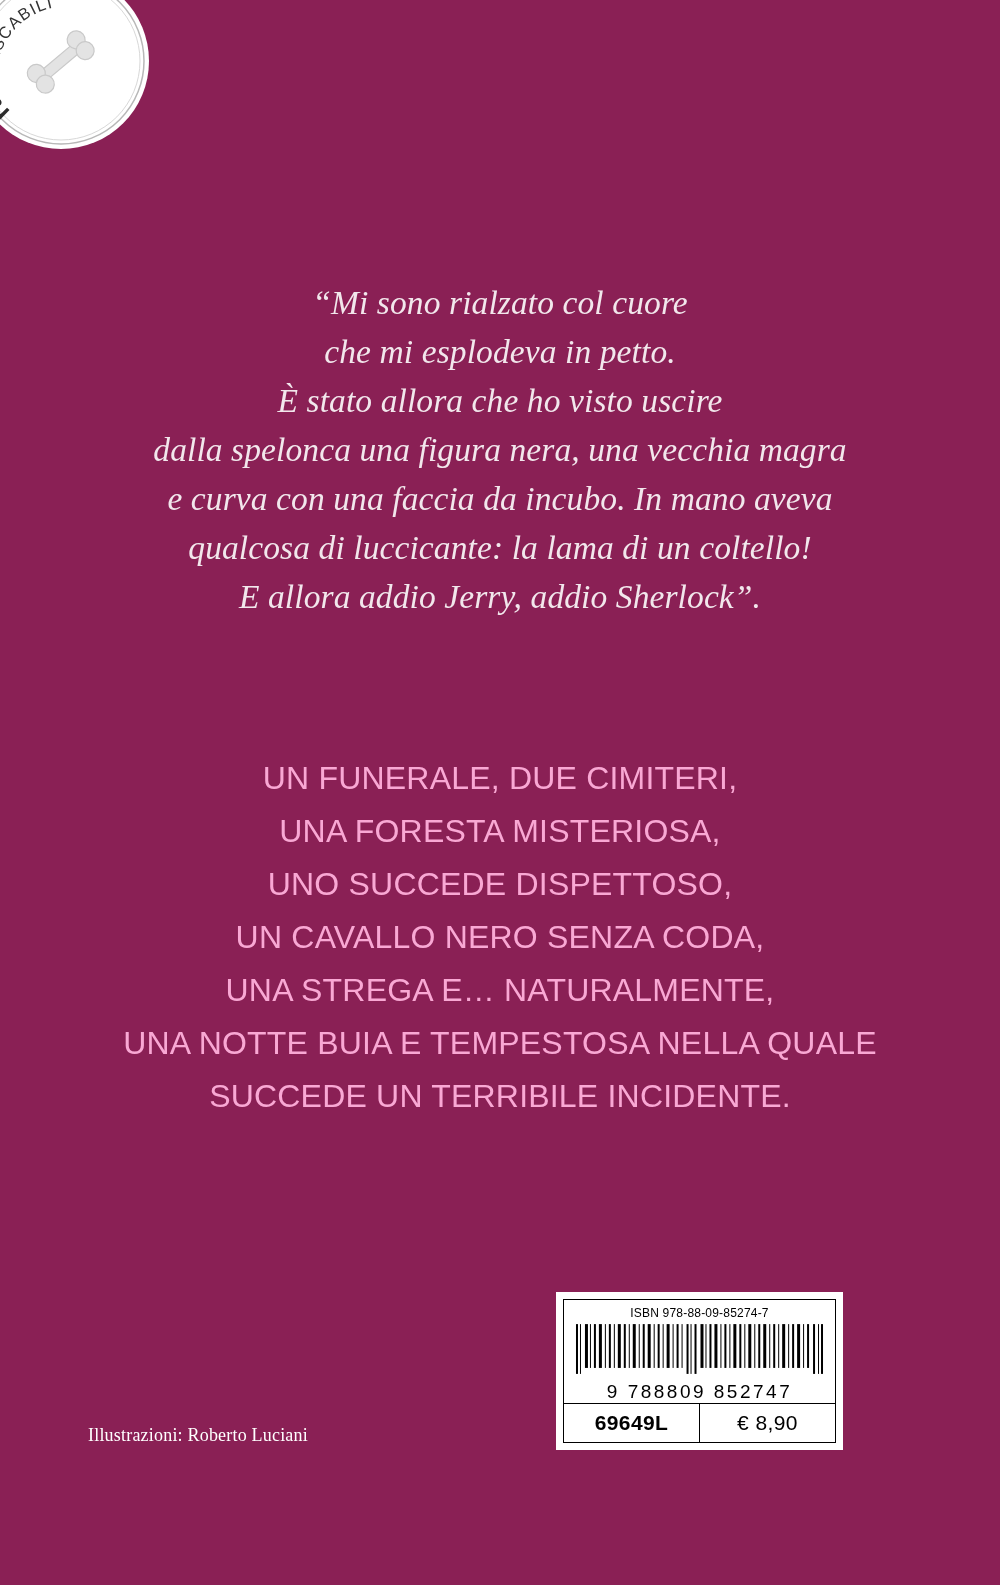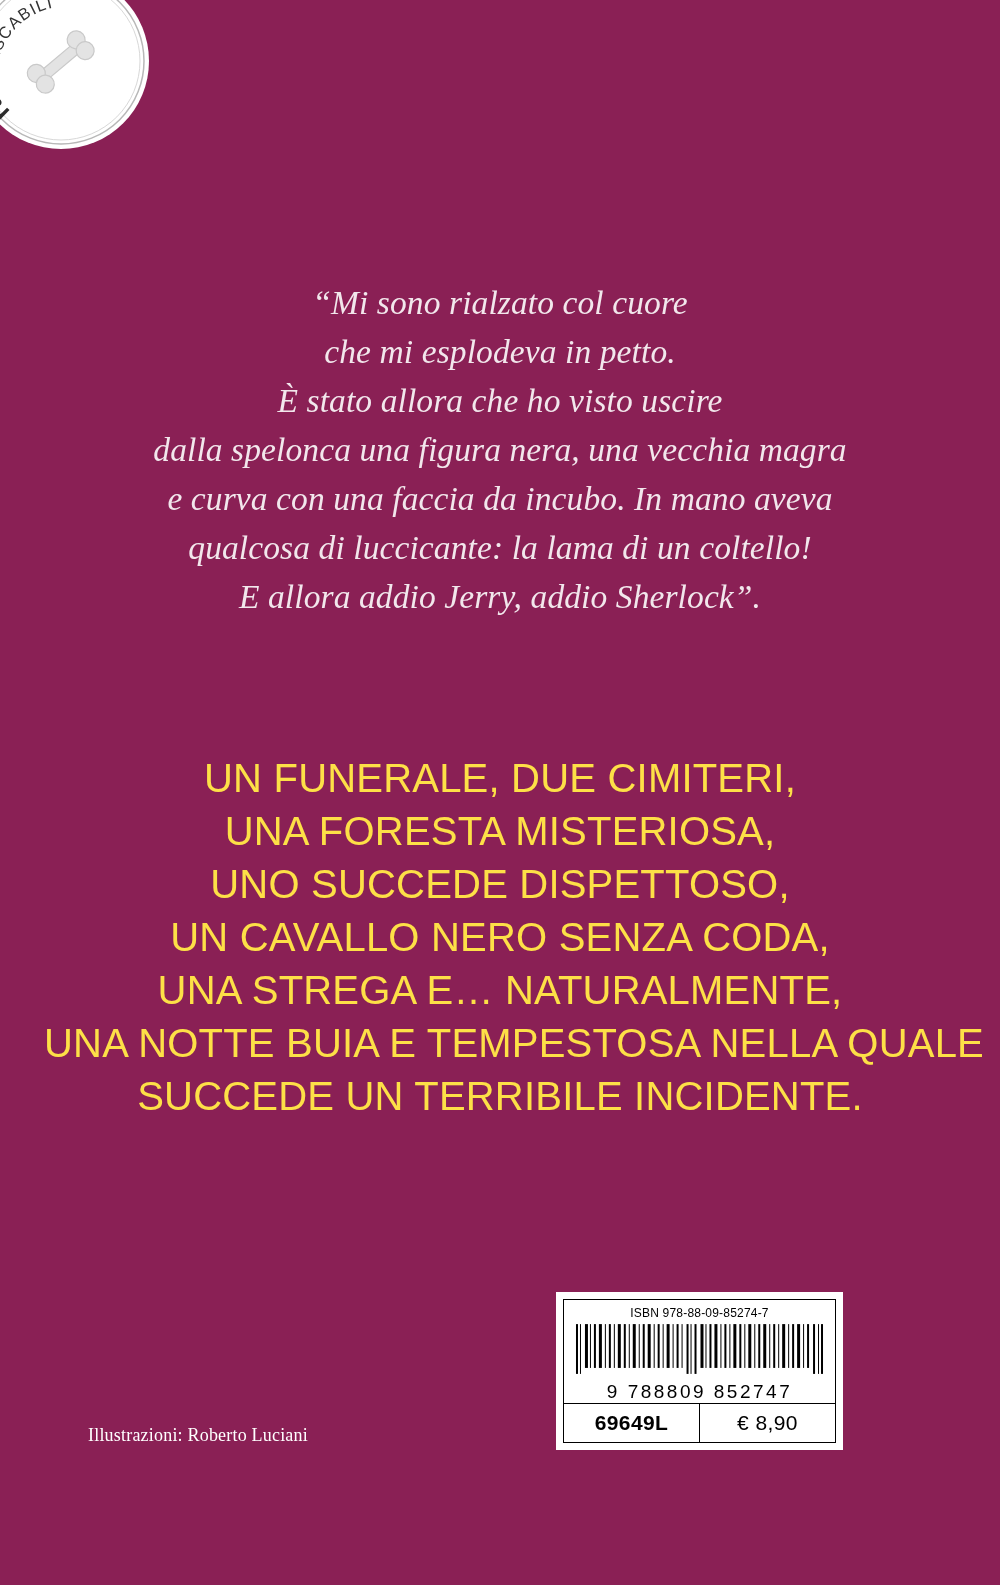--- a/index.html
+++ b/index.html
@@ -49,23 +49,23 @@
   }
   .quote .line { display: block; white-space: pre; }
 
   
   .blurb {
     position: absolute;
     left: 0;
     right: 0;
     top: 752px;
     text-align: center;
-    color: #fde047;
-    font-family: "Liberation Sans", sans-serif;
-    font-size: 40px;
+    color: #f9a8d4;
+    font-family: "Liberation Sans", sans-serif;
+    font-size: 32px;
     line-height: 53px;
     letter-spacing: 0.2px;
     padding: 0 44px;
     box-sizing: border-box;
   }
   .blurb .line { display: block; white-space: pre; }
 
   
   .credit {
     position: absolute;

